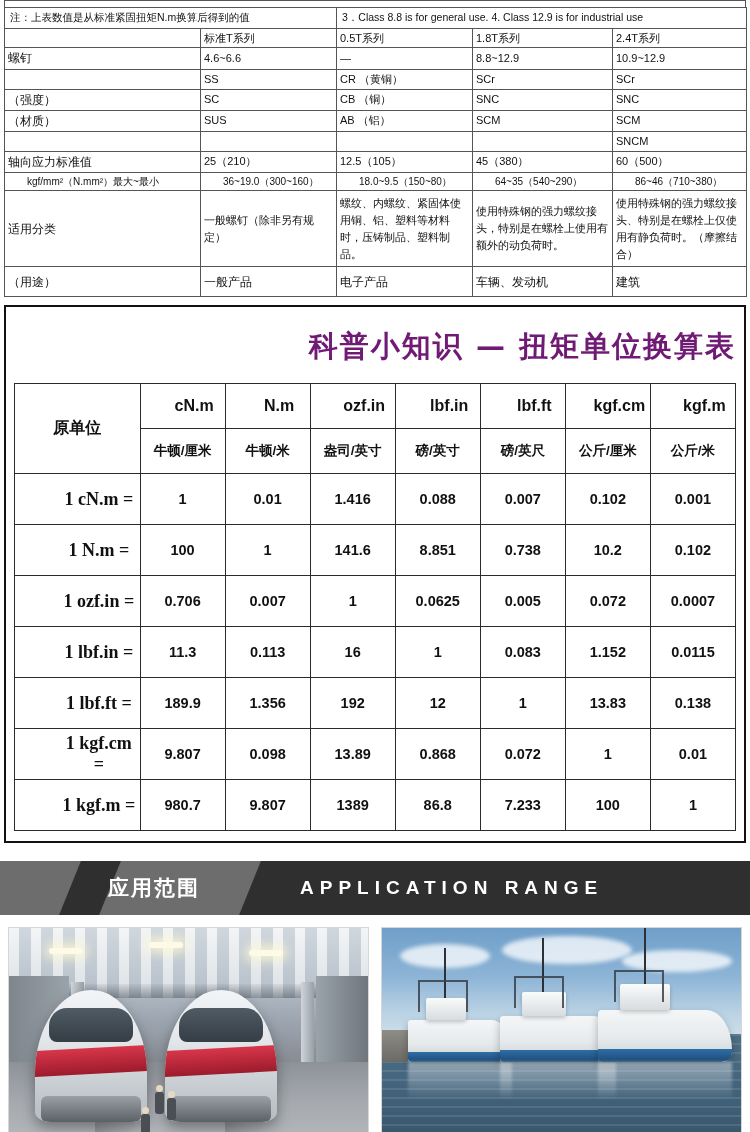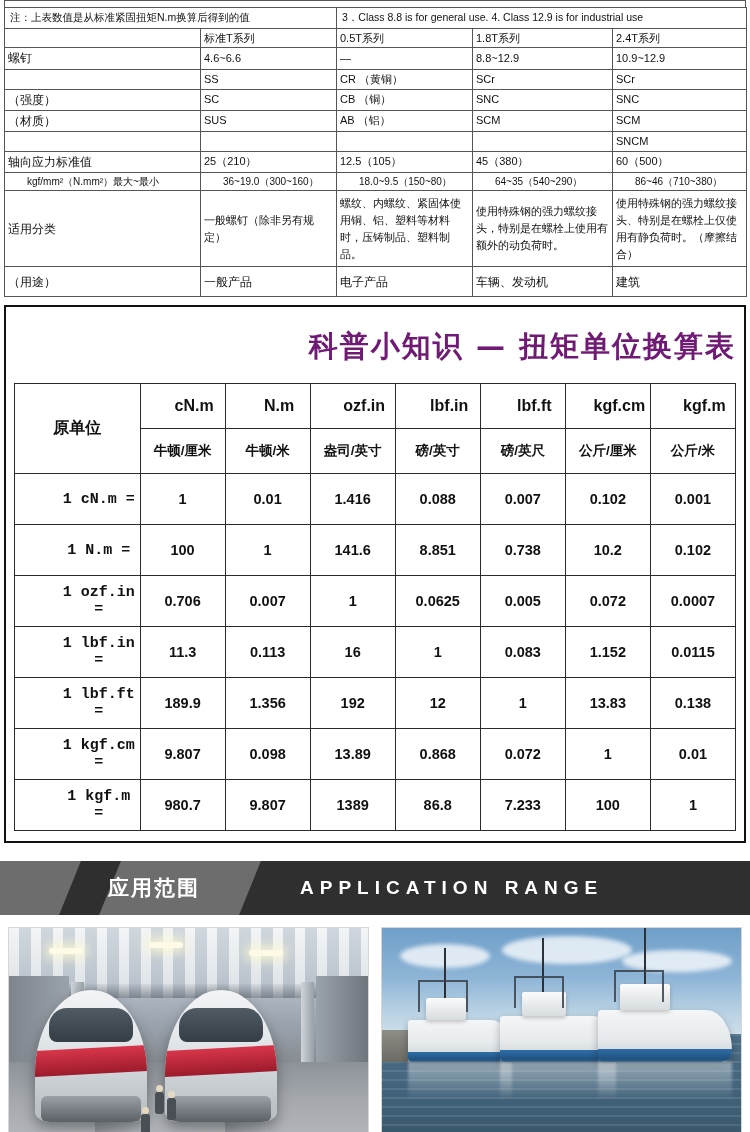--- a/index.html
+++ b/index.html
@@ -98,23 +98,23 @@
     font-size: 16px;
     height: 42px;
     font-family: "Liberation Sans", sans-serif;
     padding-left: 24px;
   }
   table.torque td.unit-cn {
     font-size: 13.5px;
     height: 42px;
   }
   table.torque td.rowhead {
-    font-size: 15px;
+    font-size: 18px;
     height: 48px;
-    font-family: Liberation Mono, monospace;
+    font-family: Liberation Serif, serif;
     padding-left: 44px;
   }
   table.torque td.val {
     font-size: 14.5px;
     height: 48px;
     font-family: "Liberation Sans", sans-serif;
   }
   table.torque td.corner {
     font-size: 16px;
   }

